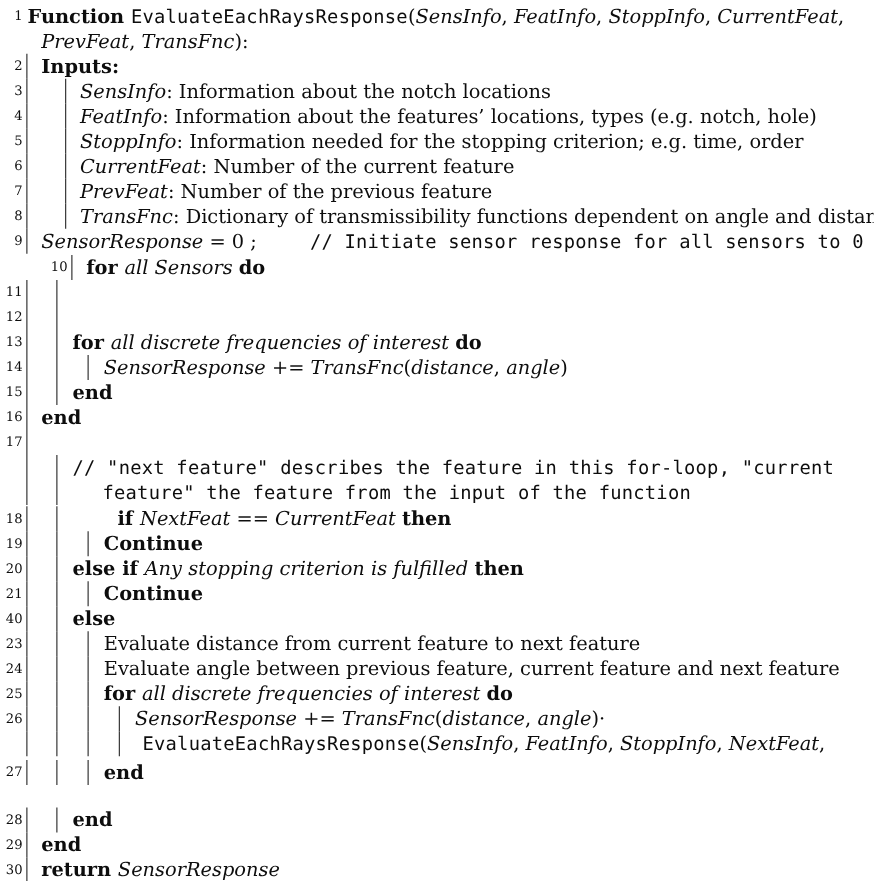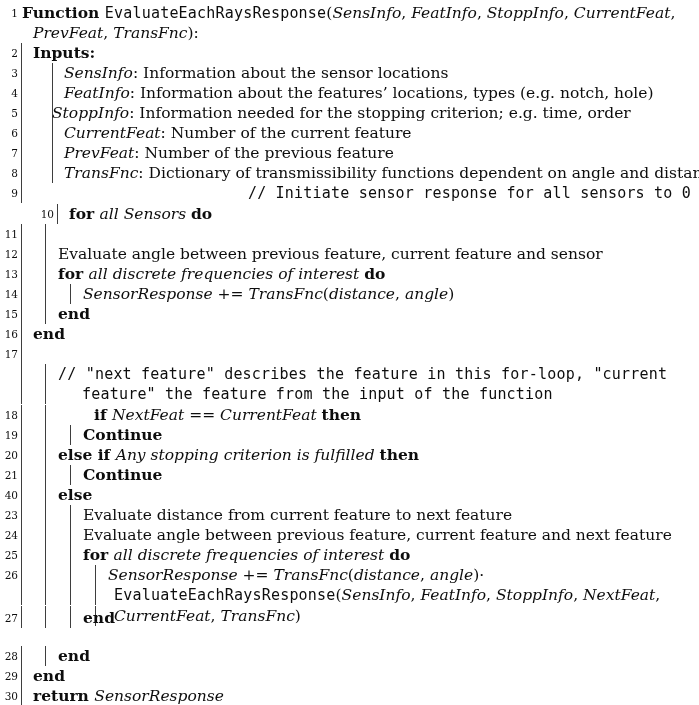--- a/index.html
+++ b/index.html
@@ -78,33 +78,33 @@
       </div>
       <div class="row" style="top: 42.7px;">
         <span class="ln">2</span>
         <span class="bar" style="left: 21px;"></span>
         <span class="txt" style="left: 33px;"><span class="kw">Inputs:</span></span>
       </div>
       <div class="row" style="top: 62.8px;">
         <span class="ln">3</span>
         <span class="bar" style="left: 21px;"></span>
         <span class="bar" style="left: 52px;"></span>
-        <span class="txt" style="left: 64px;"><span class="it">SensInfo</span><span class="pl">: Information about the sensor locations</span></span>
+        <span class="txt" style="left: 64px;"><span class="it">SensInfo</span><span class="pl">: Information about the notch locations</span></span>
       </div>
       <div class="row" style="top: 82.9px;">
         <span class="ln">4</span>
         <span class="bar" style="left: 21px;"></span>
         <span class="bar" style="left: 52px;"></span>
         <span class="txt" style="left: 64px;"><span class="it">FeatInfo</span><span class="pl">: Information about the features’ locations, types (e.g. notch, hole)</span></span>
       </div>
       <div class="row" style="top: 103px;">
         <span class="ln">5</span>
         <span class="bar" style="left: 21px;"></span>
         <span class="bar" style="left: 52px;"></span>
-        <span class="txt" style="left: 52px;"><span class="it">StoppInfo</span><span class="pl">: Information needed for the stopping criterion; e.g. time, order</span></span>
+        <span class="txt" style="left: 64px;"><span class="it">StoppInfo</span><span class="pl">: Information needed for the stopping criterion; e.g. time, order</span></span>
       </div>
       <div class="row" style="top: 123.1px;">
         <span class="ln">6</span>
         <span class="bar" style="left: 21px;"></span>
         <span class="bar" style="left: 52px;"></span>
         <span class="txt" style="left: 64px;"><span class="it">CurrentFeat</span><span class="pl">: Number of the current feature</span></span>
       </div>
       <div class="row" style="top: 143.2px;">
         <span class="ln">7</span>
         <span class="bar" style="left: 21px;"></span>
@@ -113,37 +113,37 @@
       </div>
       <div class="row" style="top: 163.3px;">
         <span class="ln">8</span>
         <span class="bar" style="left: 21px;"></span>
         <span class="bar" style="left: 52px;"></span>
         <span class="txt" style="left: 64px;"><span class="it">TransFnc</span><span class="pl">: Dictionary of transmissibility functions dependent on angle and distance</span></span>
       </div>
       <div class="row" style="top: 183.4px;">
         <span class="ln">9</span>
         <span class="bar" style="left: 21px;"></span>
+        <span class="txt" style="left: 33px;"><span class="it">SensorResponse</span><span class="pl"> = 0 ;</span></span>
         <span class="txt right"><span class="tt">// Initiate sensor response for all sensors to 0</span></span>
       </div>
       <div class="row" style="top: 203.5px; margin-left: 36px;">
         <span class="ln">10</span>
         <span class="bar" style="left: 21px;"></span>
         <span class="txt" style="left: 33px;"><span class="kw">for </span><span class="it">all Sensors </span><span class="kw">do</span></span>
       </div>
       <div class="row" style="top: 223.6px;">
         <span class="ln">11</span>
         <span class="bar" style="left: 21px;"></span>
         <span class="bar" style="left: 45px;"></span>
       </div>
       <div class="row" style="top: 243.7px;">
         <span class="ln">12</span>
         <span class="bar" style="left: 21px;"></span>
         <span class="bar" style="left: 45px;"></span>
-        <span class="txt" style="left: 58px;"><span class="pl">Evaluate angle between previous feature, current feature and sensor</span></span>
       </div>
       <div class="row" style="top: 263.8px;">
         <span class="ln">13</span>
         <span class="bar" style="left: 21px;"></span>
         <span class="bar" style="left: 45px;"></span>
         <span class="txt" style="left: 58px;"><span class="kw">for </span><span class="it">all discrete frequencies of interest </span><span class="kw">do</span></span>
       </div>
       <div class="row" style="top: 283.9px;">
         <span class="ln">14</span>
         <span class="bar" style="left: 21px;"></span>
@@ -236,27 +236,20 @@
         <span class="bar" style="left: 70px;"></span>
         <span class="bar" style="left: 95px;"></span>
         <span class="txt" style="left: 108px;"><span class="it">SensorResponse</span><span class="pl"> += </span><span class="it">TransFnc</span><span class="pl">(</span><span class="it">distance</span><span class="pl">, </span><span class="it">angle</span><span class="pl">)·</span></span>
       </div>
       <div class="row" style="top: 585.4px;">
         <span class="bar" style="left: 21px;"></span>
         <span class="bar" style="left: 45px;"></span>
         <span class="bar" style="left: 70px;"></span>
         <span class="bar" style="left: 95px;"></span>
         <span class="txt" style="left: 114px;"><span class="tt">EvaluateEachRaysResponse</span><span class="pl">(</span><span class="it">SensInfo</span><span class="pl">, </span><span class="it">FeatInfo</span><span class="pl">, </span><span class="it">StoppInfo</span><span class="pl">, </span><span class="it">NextFeat</span><span class="pl">,</span></span>
-      </div>
-      <div class="row" style="top: 605.5px;">
-        <span class="bar" style="left: 21px;"></span>
-        <span class="bar" style="left: 45px;"></span>
-        <span class="bar" style="left: 70px;"></span>
-        <span class="bar" style="left: 95px;"></span>
-        <span class="txt" style="left: 114px;"><span class="it">CurrentFeat</span><span class="pl">, </span><span class="it">TransFnc</span><span class="pl">)</span></span>
       </div>
       <div class="row" style="top: 608px;">
         <span class="ln">27</span>
         <span class="bar" style="left: 21px;"></span>
         <span class="bar" style="left: 45px;"></span>
         <span class="bar" style="left: 70px;"></span>
         <span class="txt" style="left: 83px;"><span class="kw">end</span></span>
       </div>
       <div class="row" style="top: 645.7px;">
         <span class="ln">28</span>

